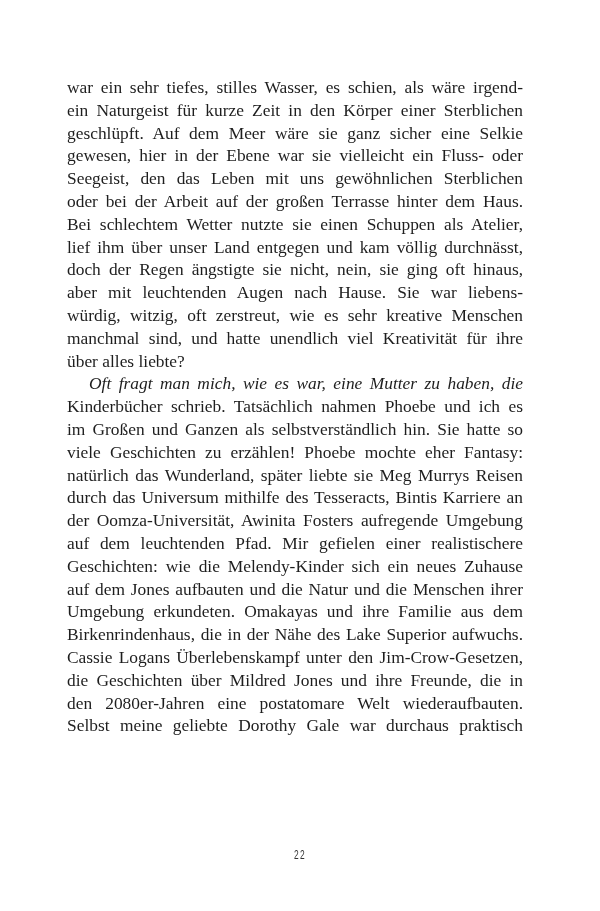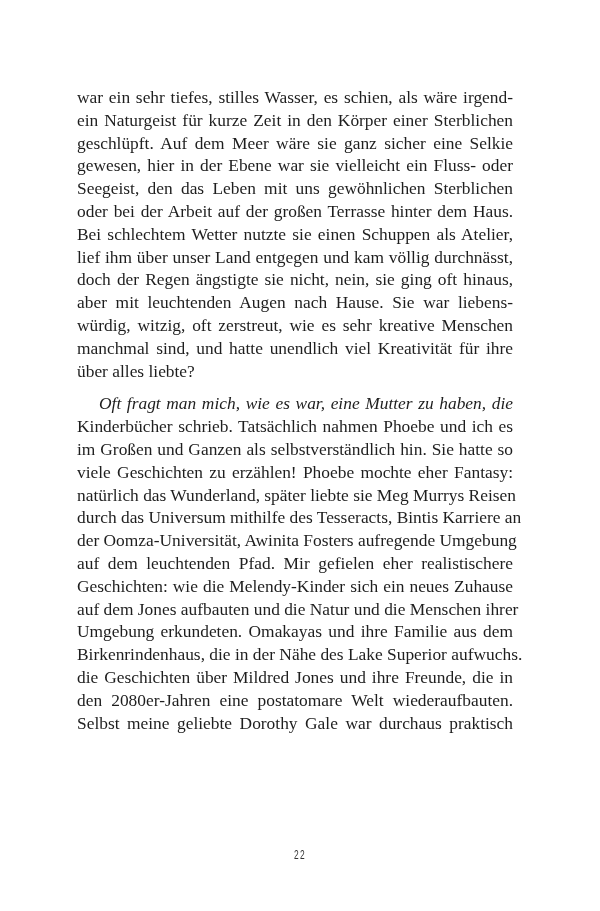--- a/index.html
+++ b/index.html
@@ -17,21 +17,21 @@
       position: absolute;
       left: 67px;
       top: 76px;
       width: 456px;
       color: #1e1e1e;
       font-family: "Liberation Serif", "DejaVu Serif", serif;
       font-size: 17.4px;
       line-height: 22.8px;
     }
     .para {
-      margin: 10px;
+      margin: 0;
       text-align: justify;
       hyphens: manual;
     }
     .line {
       display: block;
       text-align: justify;
       text-align-last: justify;
       white-space: nowrap;
       height: 22.8px;
       overflow: visible;
@@ -76,24 +76,25 @@
     <span class="line last">über alles liebte?</span>
   </p>
   <p class="para">
     <span class="line indent">Oft fragt man mich, wie es war, eine Mutter zu haben, die</span>
     <span class="line">Kinderbücher schrieb. Tatsächlich nahmen Phoebe und ich es</span>
     <span class="line">im Großen und Ganzen als selbstverständlich hin. Sie hatte so</span>
     <span class="line">viele Geschichten zu erzählen! Phoebe mochte eher Fantasy:</span>
     <span class="line">natürlich das Wunderland, später liebte sie Meg Murrys Reisen</span>
     <span class="line">durch das Universum mithilfe des Tesseracts, Bintis Karriere an</span>
     <span class="line">der Oomza-Universität, Awinita Fosters aufregende Umgebung</span>
-    <span class="line">auf dem leuchtenden Pfad. Mir gefielen eher realistischere</span>
+    <span class="line">auf dem leuchtenden Pfad. Mir gefielen einer realistischere</span>
     <span class="line">Geschichten: wie die Melendy-Kinder sich ein neues Zuhause</span>
     <span class="line">auf dem Jones aufbauten und die Natur und die Menschen ihrer</span>
     <span class="line">Umgebung erkundeten. Omakayas und ihre Familie aus dem</span>
     <span class="line">Birkenrindenhaus, die in der Nähe des Lake Superior aufwuchs.</span>
+    <span class="line">Cassie Logans Überlebenskampf unter den Jim-Crow-Gesetzen,</span>
     <span class="line">die Geschichten über Mildred Jones und ihre Freunde, die in</span>
     <span class="line">den 2080er-Jahren eine postatomare Welt wiederaufbauten.</span>
     <span class="line">Selbst meine geliebte Dorothy Gale war durchaus praktisch</span>
   </p>
 </div>
 
 <div class="page-number">22</div>
 
 </body></html>

